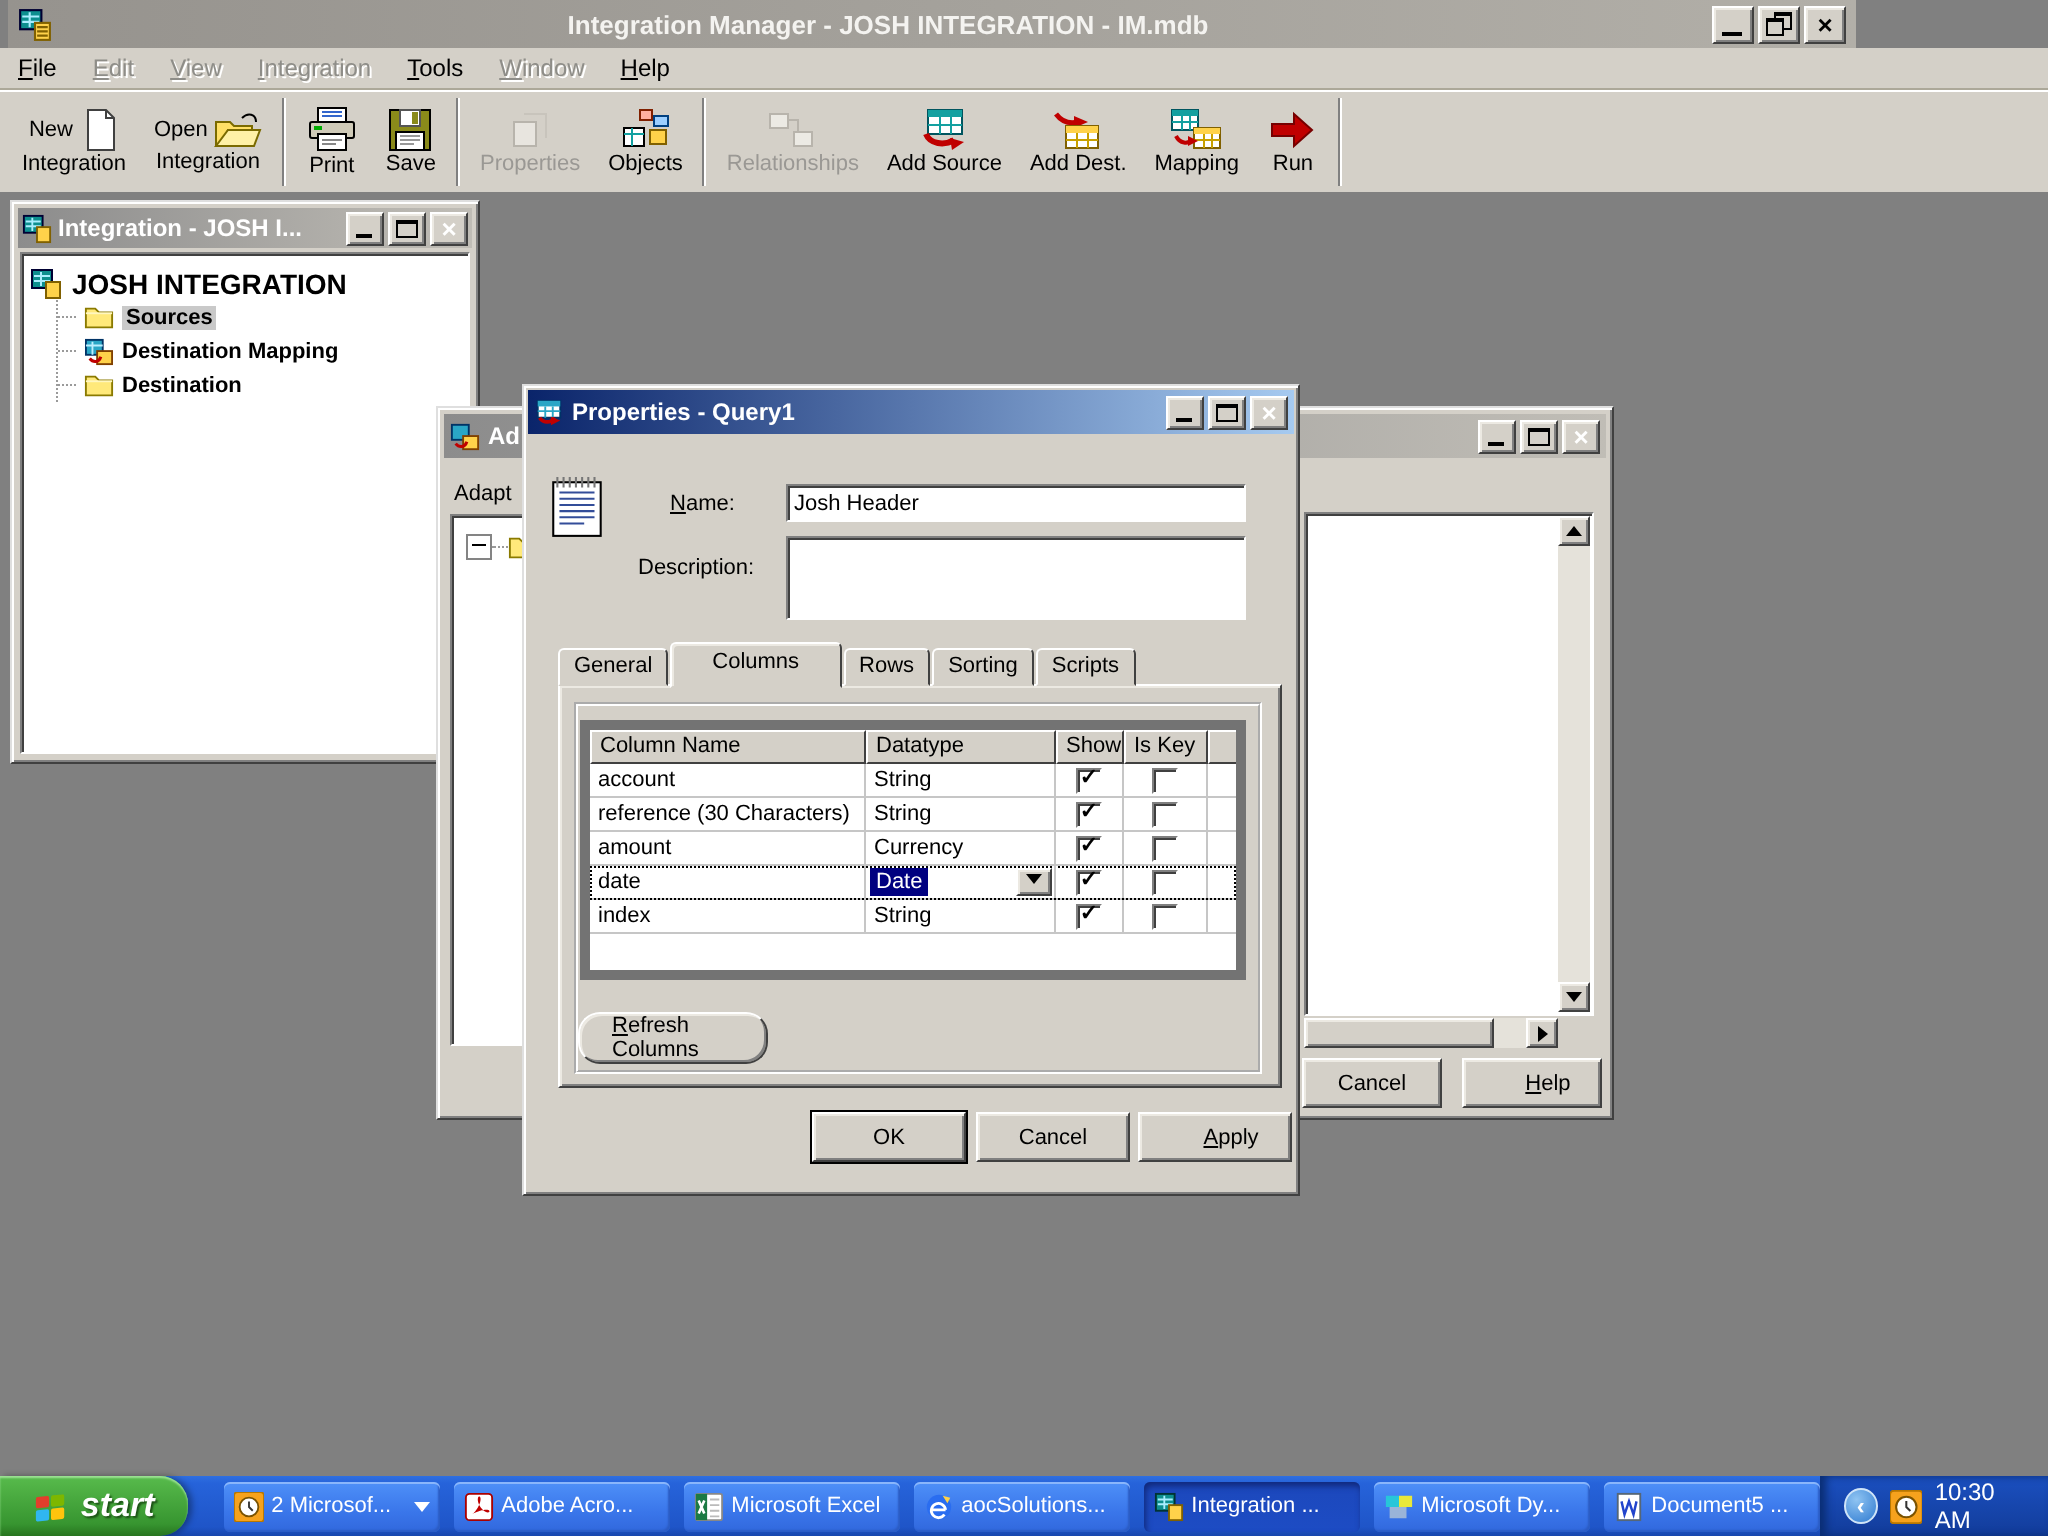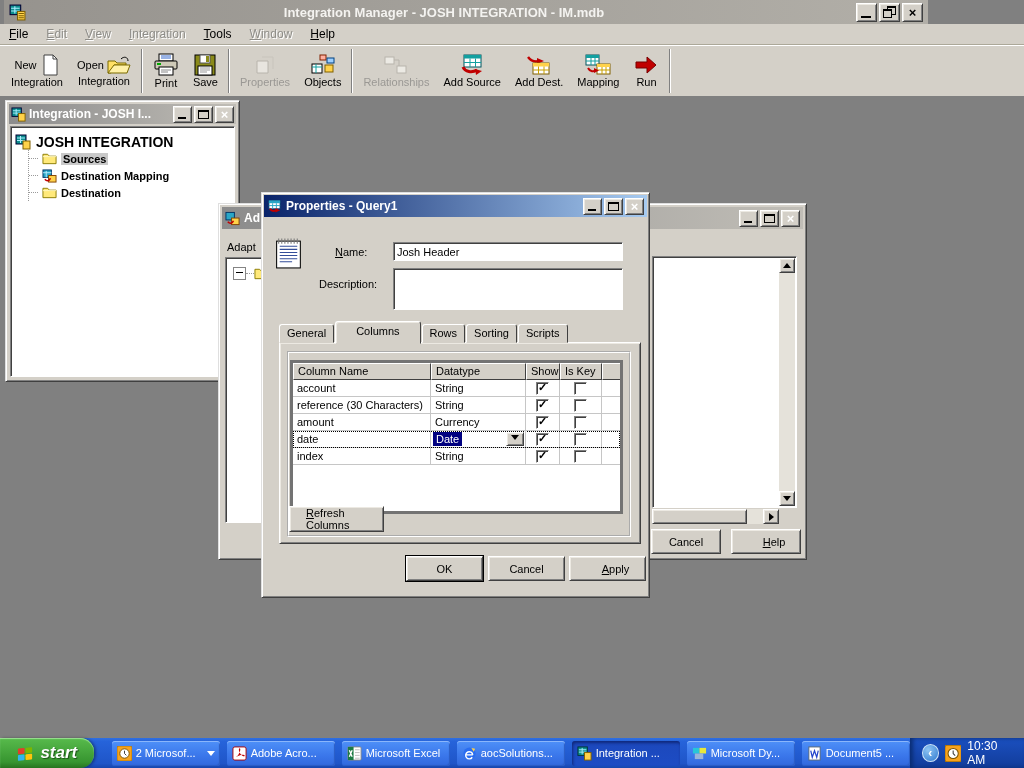--- a/index.html
+++ b/index.html
@@ -87,39 +87,39 @@
     font-family:"Liberation Sans",sans-serif;font-size:11px;padding:1px 3px;outline:none;}
   .desc-box{position:absolute;left:131px;top:75px;width:230px;height:42px;box-sizing:border-box;}
   .tabs{position:absolute;left:17px;top:132px;display:flex;align-items:flex-end;height:18px;z-index:2;}
   .tab{padding:2px 7px 2px;background:#d4d0c8;border:1px solid;border-color:#fff #404040 #d4d0c8 #fff;
     border-radius:3px 3px 0 0;margin-right:1px;height:13px;}
   .tab.active{padding:3px 20px;height:15px;position:relative;top:1px;box-shadow:inset 1px 1px 0 #ece9e2;}
   .tab-page{position:absolute;left:17px;top:149px;width:360px;height:200px;background:#d4d0c8;
     border:1px solid;border-color:#fff #404040 #404040 #fff;box-shadow:inset 1px 1px 0 #ece9e2, inset -1px -1px 0 #808080;}
   .groupbox{position:absolute;left:25px;top:158px;width:344px;height:186px;border:2px groove #fff;box-sizing:border-box;}
 
-  .gtable{position:absolute;left:28px;top:167px;width:333px;height:154px;background:#fff;
-    border:3px solid #737373;box-sizing:border-box;overflow:hidden;}
+  .gtable{position:absolute;left:28px;top:167px;width:333px;height:130px;background:#fff;
+    border:5px solid #737373;box-sizing:border-box;overflow:hidden;}
   .g-head{display:flex;height:17px;}
   .gh{box-sizing:border-box;background:#d4d0c8;border:1px solid;border-color:#fff #404040 #404040 #fff;
     padding:1px 4px;overflow:hidden;white-space:nowrap;}
   .g-row{display:flex;height:16px;border-bottom:1px solid #c6c6c6;position:relative;}
   .gc{box-sizing:border-box;border-right:1px solid #c6c6c6;padding:0 4px;display:flex;align-items:center;
     overflow:hidden;white-space:nowrap;}
   .c1{width:138px;}.c2{width:95px;}.c3{width:34px;justify-content:center;}.c4{width:42px;justify-content:center;}
   .c5{flex:1;border-right:none;}
   .g-row.sel{outline:1px dotted #000;outline-offset:-1px;}
   .cb{width:13px;height:13px;background:#fff;border:1px solid;border-color:#808080 #fff #fff #808080;
     box-shadow:inset 1px 1px 0 #404040;display:flex;align-items:center;justify-content:center;box-sizing:border-box;}
   .cb.checked::after{content:"✓";font-weight:bold;font-size:11px;line-height:1;margin-top:-1px;}
   .combo-cell{padding:0;position:relative;}
   .sel-text{background:#000080;color:#fff;padding:1px 3px;margin-left:2px;}
   .combo-btn{position:absolute;right:1px;top:1px;bottom:1px;width:16px;display:flex;align-items:center;justify-content:center;}
   .btn{display:flex;align-items:center;justify-content:center;position:absolute;font-size:11px;}
-  .refresh-btn{left:27px;top:313px;width:93px;height:24px;}
+  .refresh-btn{left:27px;top:313px;width:93px;height:24px;border-radius:11px;}
   .ok-btn{left:144px;top:363px;width:75px;height:23px;box-shadow:inset 1px 1px 0 #ece9e2, inset -1px -1px 0 #808080,0 0 0 1px #000;}
   .cancel-btn{left:226px;top:363px;width:75px;height:23px;}
   .apply-btn{left:307px;top:363px;width:75px;height:23px;}
 
   
   .taskbar{position:absolute;left:0;top:738px;width:1024px;height:30px;
     background:linear-gradient(#2f6fe0,#2663da 12%,#1f55c8 85%,#1746ad);display:flex;align-items:center;}
   .start-btn{width:97px;height:30px;border-radius:0 14px 14px 0;
     background:linear-gradient(#58bb4c,#379530 80%,#27741f);
     box-shadow:inset 0 1px 1px #9ce294, 2px 0 3px rgba(0,0,0,.35);

